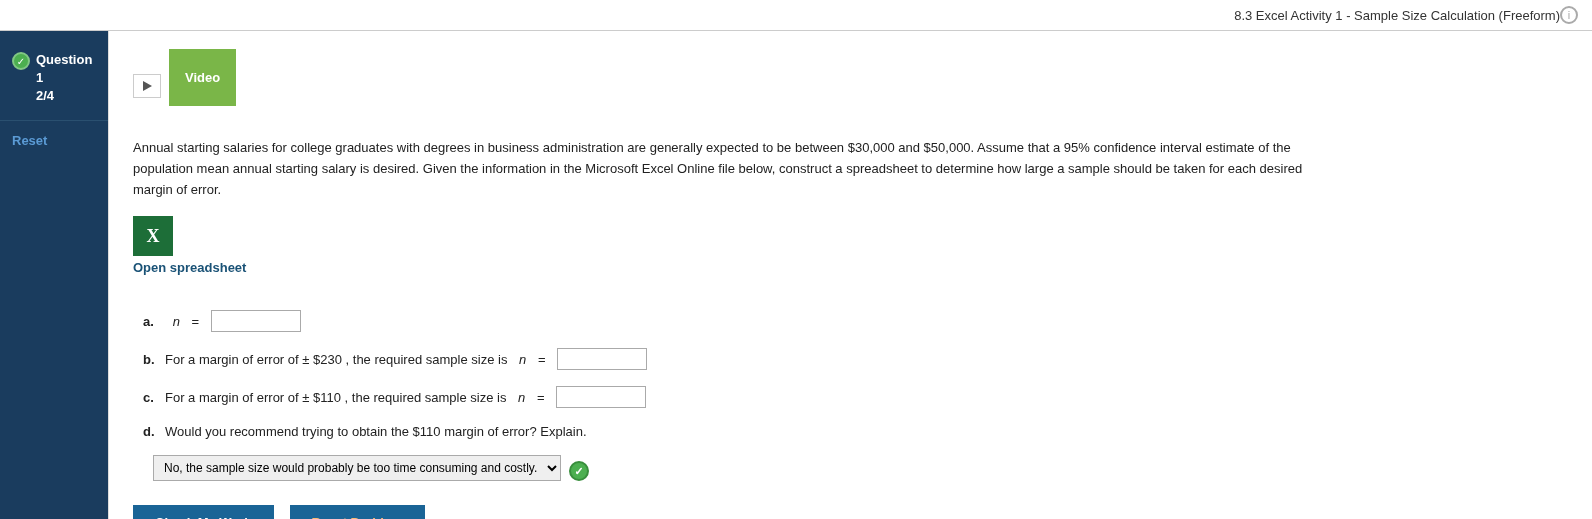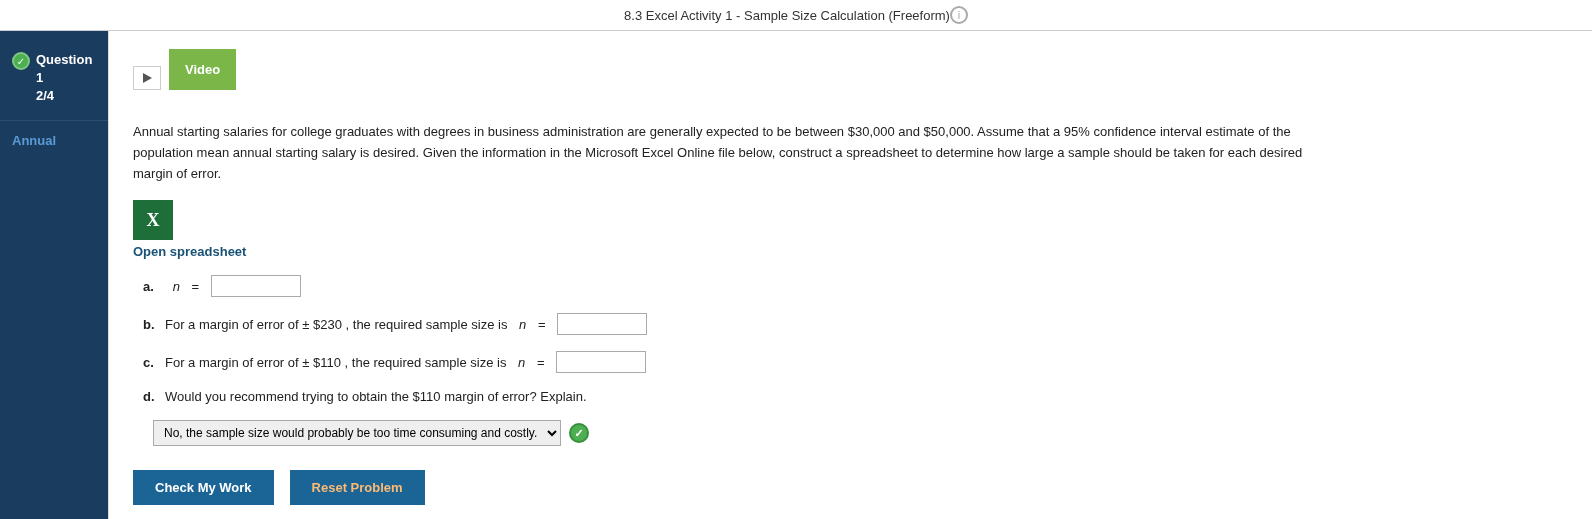--- a/index.html
+++ b/index.html
@@ -5,21 +5,21 @@
     * { box-sizing: border-box; margin: 0; padding: 0; }
     body { font-family: Arial, sans-serif; font-size: 13px; background: #f0f0f0; color: #222; }
 
     .top-bar {
       background: #fff;
       border-bottom: 1px solid #ccc;
       padding: 6px 14px;
       font-size: 13px;
       color: #333;
       display: flex;
-      justify-content: center;
+      justify-content: flex-end;
       align-items: center;
     }
 
     .info-icon {
       width: 18px; height: 18px;
       border-radius: 50%;
       border: 2px solid #aaa;
       display: flex; align-items: center; justify-content: center;
       font-size: 11px; color: #aaa; cursor: pointer;
     }
@@ -80,21 +80,21 @@
       padding: 18px 24px 24px 24px;
       border-left: 1px solid #ddd;
     }
 
     .video-btn {
       display: inline-flex;
       align-items: center;
       gap: 6px;
       background: #7ab648;
       color: #fff;
-      padding: 13px 16px;
+      padding: 21px 16px;
       border: none;
       cursor: pointer;
       font-size: 13px;
       font-weight: bold;
       margin-bottom: 16px;
     }
 
     .video-btn-icon {
       width: 22px; height: 18px;
       background: #fff;
@@ -123,21 +123,21 @@
       font-weight: bold;
       font-family: serif;
     }
 
     .open-spreadsheet-link {
       color: #1a5276;
       text-decoration: none;
       font-size: 13px;
       font-weight: bold;
       display: block;
-      margin-bottom: 16px;
+      margin-bottom: 35px;
     }
 
     .problem-text {
       font-size: 13px;
       line-height: 1.6;
       margin-bottom: 16px;
       color: #222;
       max-width: 1200px;
     }
 
@@ -166,21 +166,21 @@
       height: 22px;
       padding: 2px 4px;
       font-size: 12px;
       outline: none;
     }
 
     .italic { font-style: italic; }
 
     .dropdown-row {
       display: flex;
-      align-items: center;
+      align-items: flex-end;
       gap: 8px;
       margin-bottom: 12px;
       margin-left: 10px;
     }
 
     .answer-select {
       border: 1px solid #aaa;
       padding: 3px 6px;
       font-size: 12px;
       height: 26px;
@@ -246,21 +246,21 @@
 
   <div class="sidebar">
     <div class="sidebar-question-block">
       <div class="check-circle"></div>
       <div>
         <div class="sidebar-question-label">Question 1</div>
         <div class="sidebar-question-label">2/4</div>
       </div>
     </div>
     <div class="sidebar-divider"></div>
-    <div class="sidebar-submit">Annual</div>
+    <div class="sidebar-submit">Reset</div>
   </div>
 
   <div class="main-content">
 
     <div style="display:flex; align-items:center; gap:8px; margin-bottom:16px;">
       <div style="border:1px solid #ccc; padding:2px; display:inline-flex; align-items:center; background:#fff;">
         <div class="video-btn-icon"></div>
       </div>
       <button class="video-btn">
         <span>Video</span>

